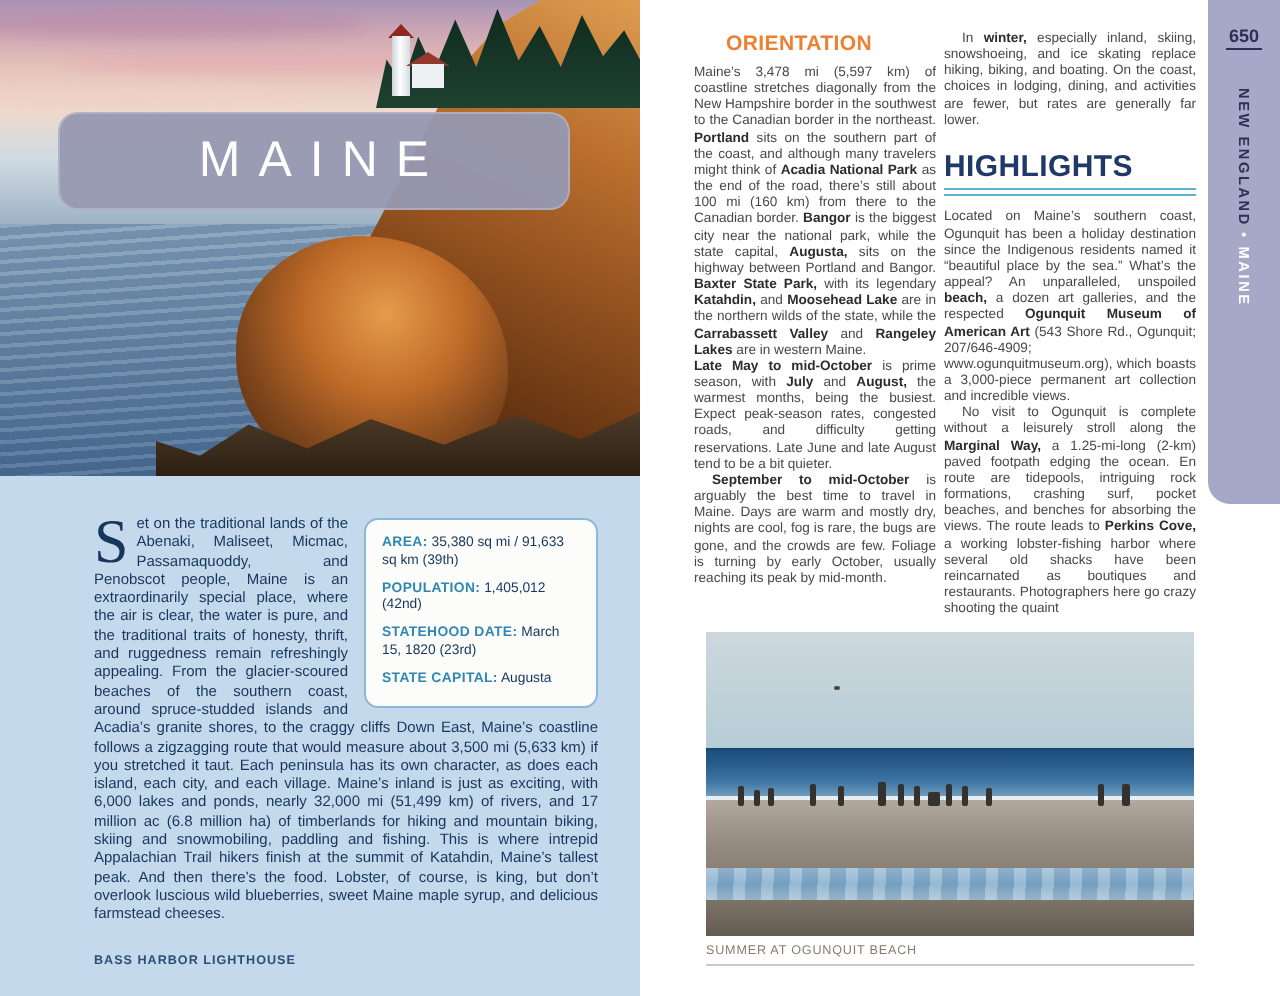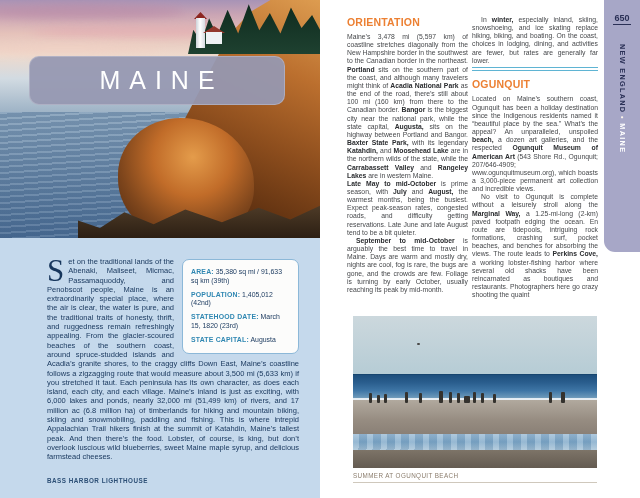--- a/index.html
+++ b/index.html
@@ -52,21 +52,21 @@
     border:1px solid #8cb8d8;border-radius:7px;padding:8px 8px 3px;}
   .fb-item{margin-bottom:5.5px;font-size:6.9px;line-height:8.6px;color:#17365c;text-align:left;}
   .fb-label{color:#2f87b2;font-weight:bold;letter-spacing:.2px;}
   .hero-caption{position:absolute;left:47px;bottom:14px;font-size:6.3px;font-weight:bold;
     letter-spacing:.5px;color:#2c4f76;}
 
   
   .col{position:absolute;top:16px;}
   .col-mid{left:347px;width:121px;}
   .col-right{left:472px;width:126px;}
-  .sec-head{font-size:10.5px;font-weight:bold;color:#ec8033;letter-spacing:.2px;margin:0 0 5px 0;}
+  .sec-head{font-size:10.5px;font-weight:bold;color:#ec8033;letter-spacing:.2px;margin:0 0 5px 16px;}
   .col p{margin:0;font-size:6.8px;line-height:8.15px;text-align:justify;color:#46484b;hyphens:auto;}
   .col p.indent{text-indent:9px;}
   .col p b{color:#2a2c2f;}
   .wtg-head{margin-top:9px;}
   .highlights-head{font-size:15px;font-weight:bold;color:#1f3a68;margin:10px 0 0 0;letter-spacing:.2px;}
   .double-rule{height:2.5px;border-top:1px solid #5fb4d3;border-bottom:1px solid #5fb4d3;margin:2px 0 7px;}
 
   
   .beach{position:absolute;left:353px;top:316px;width:244px;height:152px;overflow:hidden;background:#c7d5db;}
   .b-sky{position:absolute;left:0;top:0;width:244px;height:58px;
@@ -143,22 +143,22 @@
 
   <div class="col col-mid">
     <h2 class="sec-head">ORIENTATION</h2>
     <p><span>Maine’s 3,478 mi (5,597 km) of coastline stretches diagonally from the New Hampshire border in the southwest to the Canadian border in the northeast. </span><b>Portland</b><span> sits on the southern part of the coast, and although many travelers might think of </span><b>Acadia National Park</b><span> as the end of the road, there’s still about 100 mi (160 km) from there to the Canadian border. </span><b>Bangor</b><span> is the biggest city near the national park, while the state capital, </span><b>Augusta,</b><span> sits on the highway between Portland and Bangor. </span><b>Baxter State Park,</b><span> with its legendary </span><b>Katahdin,</b><span> and </span><b>Moosehead Lake</b><span> are in the northern wilds of the state, while the </span><b>Carrabassett Valley</b><span> and </span><b>Rangeley Lakes</b><span> are in western Maine.</span></p>
     <p><b>Late May to mid-October</b><span> is prime season, with </span><b>July</b><span> and </span><b>August,</b><span> the warmest months, being the busiest. Expect peak-season rates, congested roads, and difficulty getting reservations. Late June and late August tend to be a bit quieter.</span></p>
     <p class="indent"><b>September to mid-October</b><span> is arguably the best time to travel in Maine. Days are warm and mostly dry, nights are cool, fog is rare, the bugs are gone, and the crowds are few. Foliage is turning by early October, usually reaching its peak by mid-month.</span></p>
   </div>
 
   <div class="col col-right">
     <p class="indent"><span>In </span><b>winter,</b><span> especially inland, skiing, snowshoeing, and ice skating replace hiking, biking, and boating. On the coast, choices in lodging, dining, and activities are fewer, but rates are generally far lower.</span></p>
+    <h1 class="highlights-head">HIGHLIGHTS</h1>
     <div class="double-rule"></div>
-    <h2 class="sec-head">OGUNQUIT</h2>
     <p><span>Located on Maine’s southern coast, Ogunquit has been a holiday destination since the Indigenous residents named it “beautiful place by the sea.” What’s the appeal? An unparalleled, unspoiled </span><b>beach,</b><span> a dozen art galleries, and the respected </span><b>Ogunquit Museum of American Art</b><span> (543 Shore Rd., Ogunquit; 207/646-4909; www.ogunquitmuseum.org), which boasts a 3,000-piece permanent art collection and incredible views.</span></p>
     <p class="indent"><span>No visit to Ogunquit is complete without a leisurely stroll along the </span><b>Marginal Way,</b><span> a 1.25-mi-long (2-km) paved footpath edging the ocean. En route are tidepools, intriguing rock formations, crashing surf, pocket beaches, and benches for absorbing the views. The route leads to </span><b>Perkins Cove,</b><span> a working lobster-fishing harbor where several old shacks have been reincarnated as boutiques and restaurants. Photographers here go crazy shooting the quaint</span></p>
   </div>
 
   <div class="beach">
     <div class="b-sky"></div>
     <div class="b-bird"></div>
     <div class="b-ocean"></div>
     <div class="b-foam"></div>
     <div class="b-sand1"></div>

